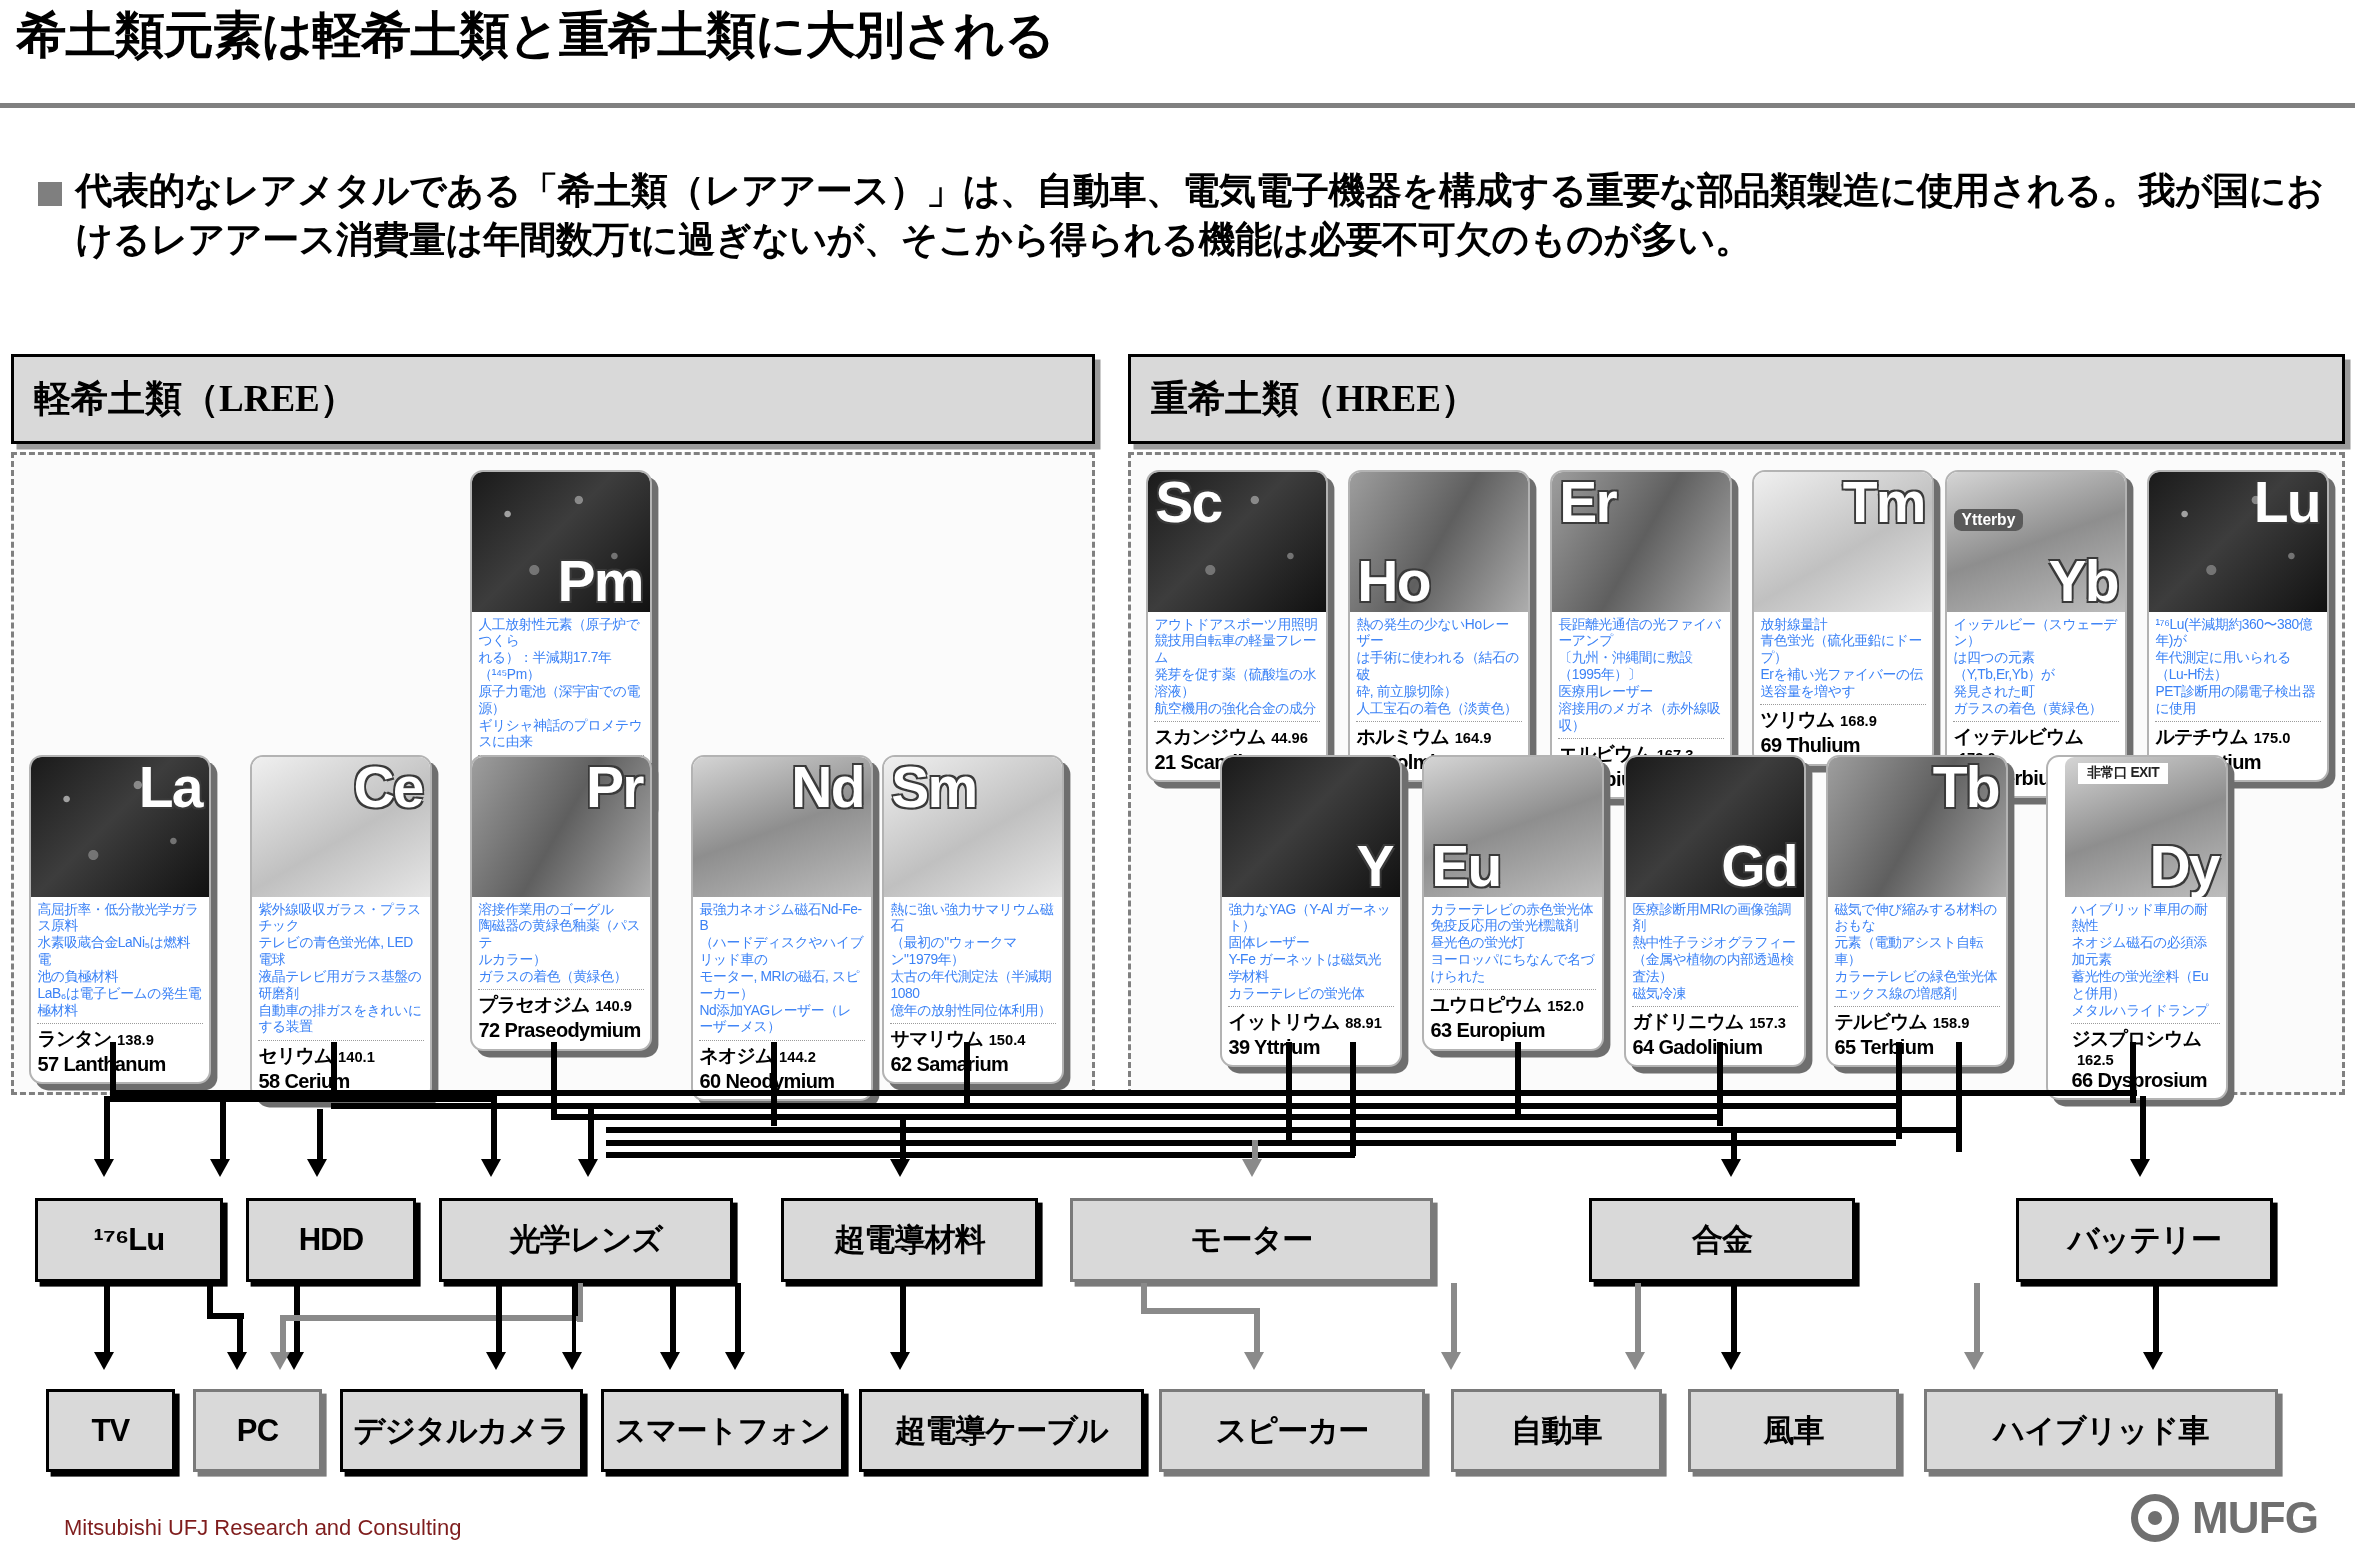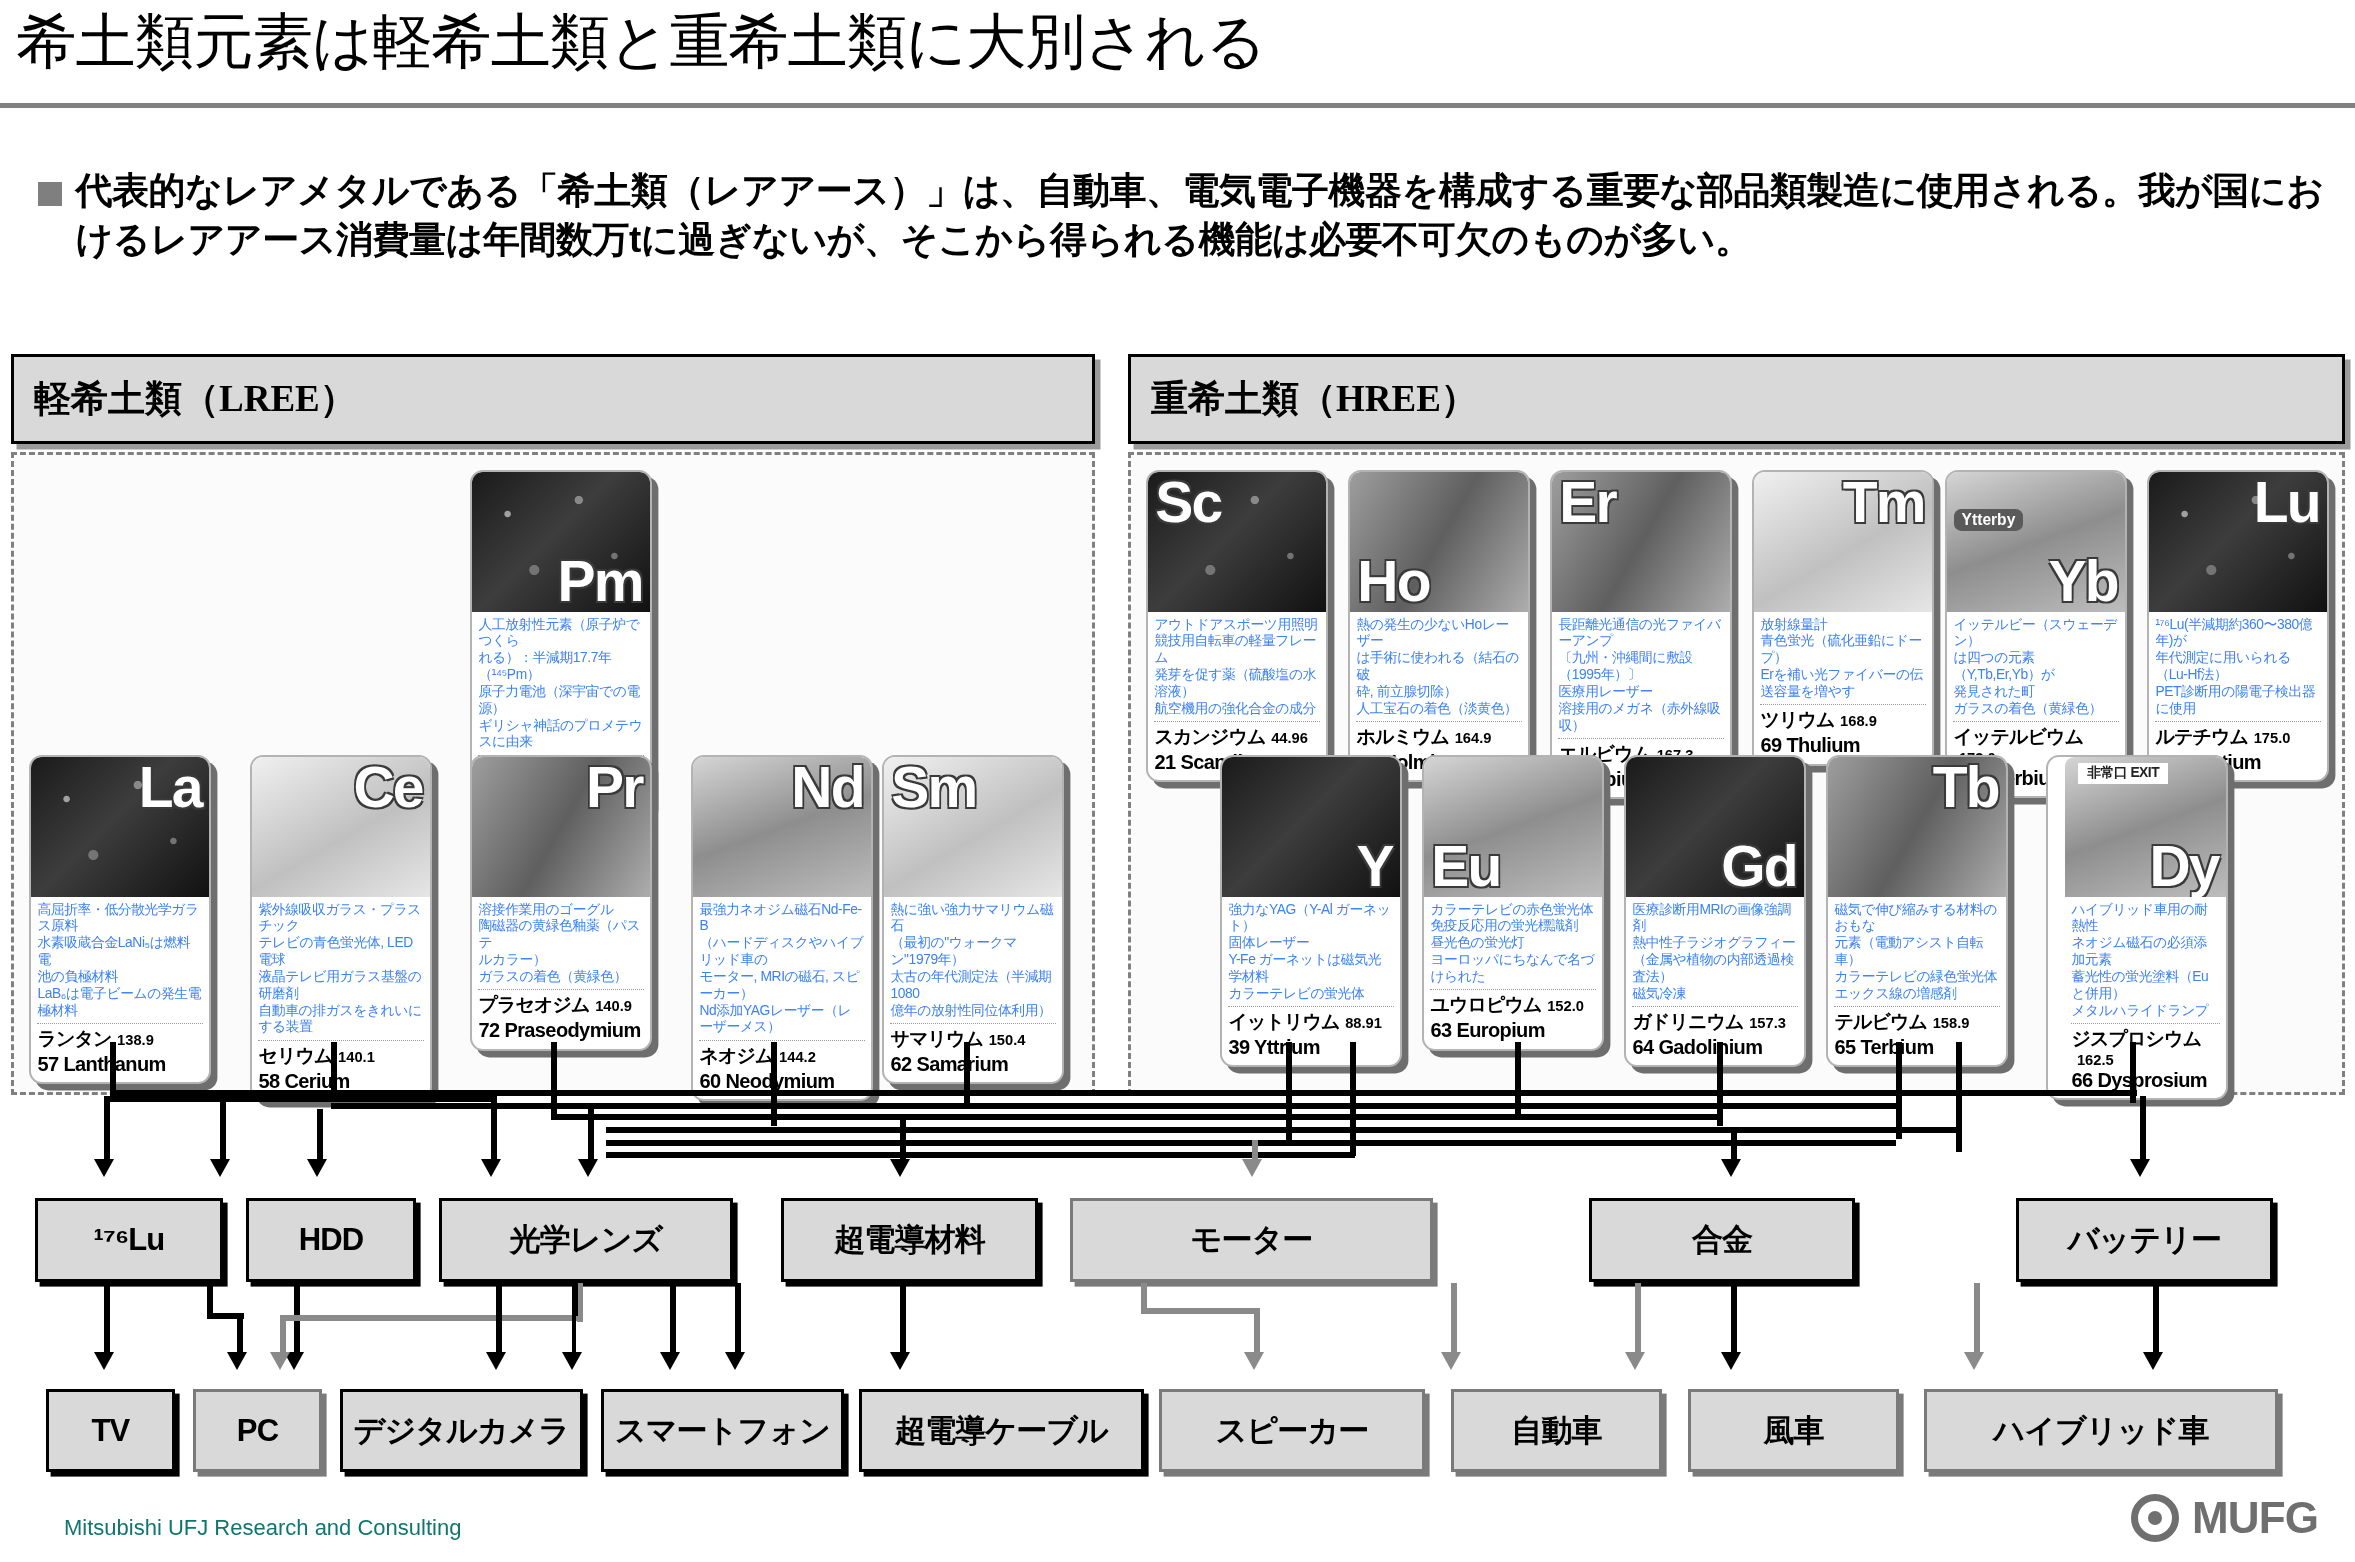--- a/index.html
+++ b/index.html
@@ -7,21 +7,21 @@
     width:2355px;height:1562px;
     background:#ffffff;
     font-family:"Liberation Sans","DejaVu Sans",sans-serif;
     color:#000;
     position:relative;
     overflow:hidden;
   }
   
   #slide-title{
     position:absolute;left:16.5px;top:1.8px;
-    font-size:60px;font-weight:normal;letter-spacing:-0.9px;
+    font-size:50px;font-weight:bold;letter-spacing:-0.9px;
     white-space:nowrap;
   }
   #title-rule{
     position:absolute;left:0;top:103px;width:2355px;height:4.6px;
     background:#808080;
   }
   #lead-block{
     position:absolute;left:18.4px;top:167px;width:2323px;
   }
   #lead-bullet{
@@ -129,21 +129,21 @@
   .ln-g{position:absolute;background:#8a8a8a;}
   .arrow{position:absolute;width:0;height:0;
     border-left:10px solid transparent;border-right:10px solid transparent;
     border-top:18.4px solid #000;}
   .arrow-g{position:absolute;width:0;height:0;
     border-left:10px solid transparent;border-right:10px solid transparent;
     border-top:18.4px solid #8a8a8a;}
   
   #footer-text{
     position:absolute;left:64px;top:1515px;
-    font-size:22px;color:#0f766e;
+    font-size:22px;color:#7f1d1d;
   }
   #mufg-logo{
     position:absolute;right:37px;top:1493px;
     display:flex;align-items:center;gap:13px;
   }
   #mufg-mark{
     width:48px;height:48px;border-radius:50%;
     border:7.3px solid #6f6f6f;box-sizing:border-box;
     display:flex;align-items:center;justify-content:center;
   }

